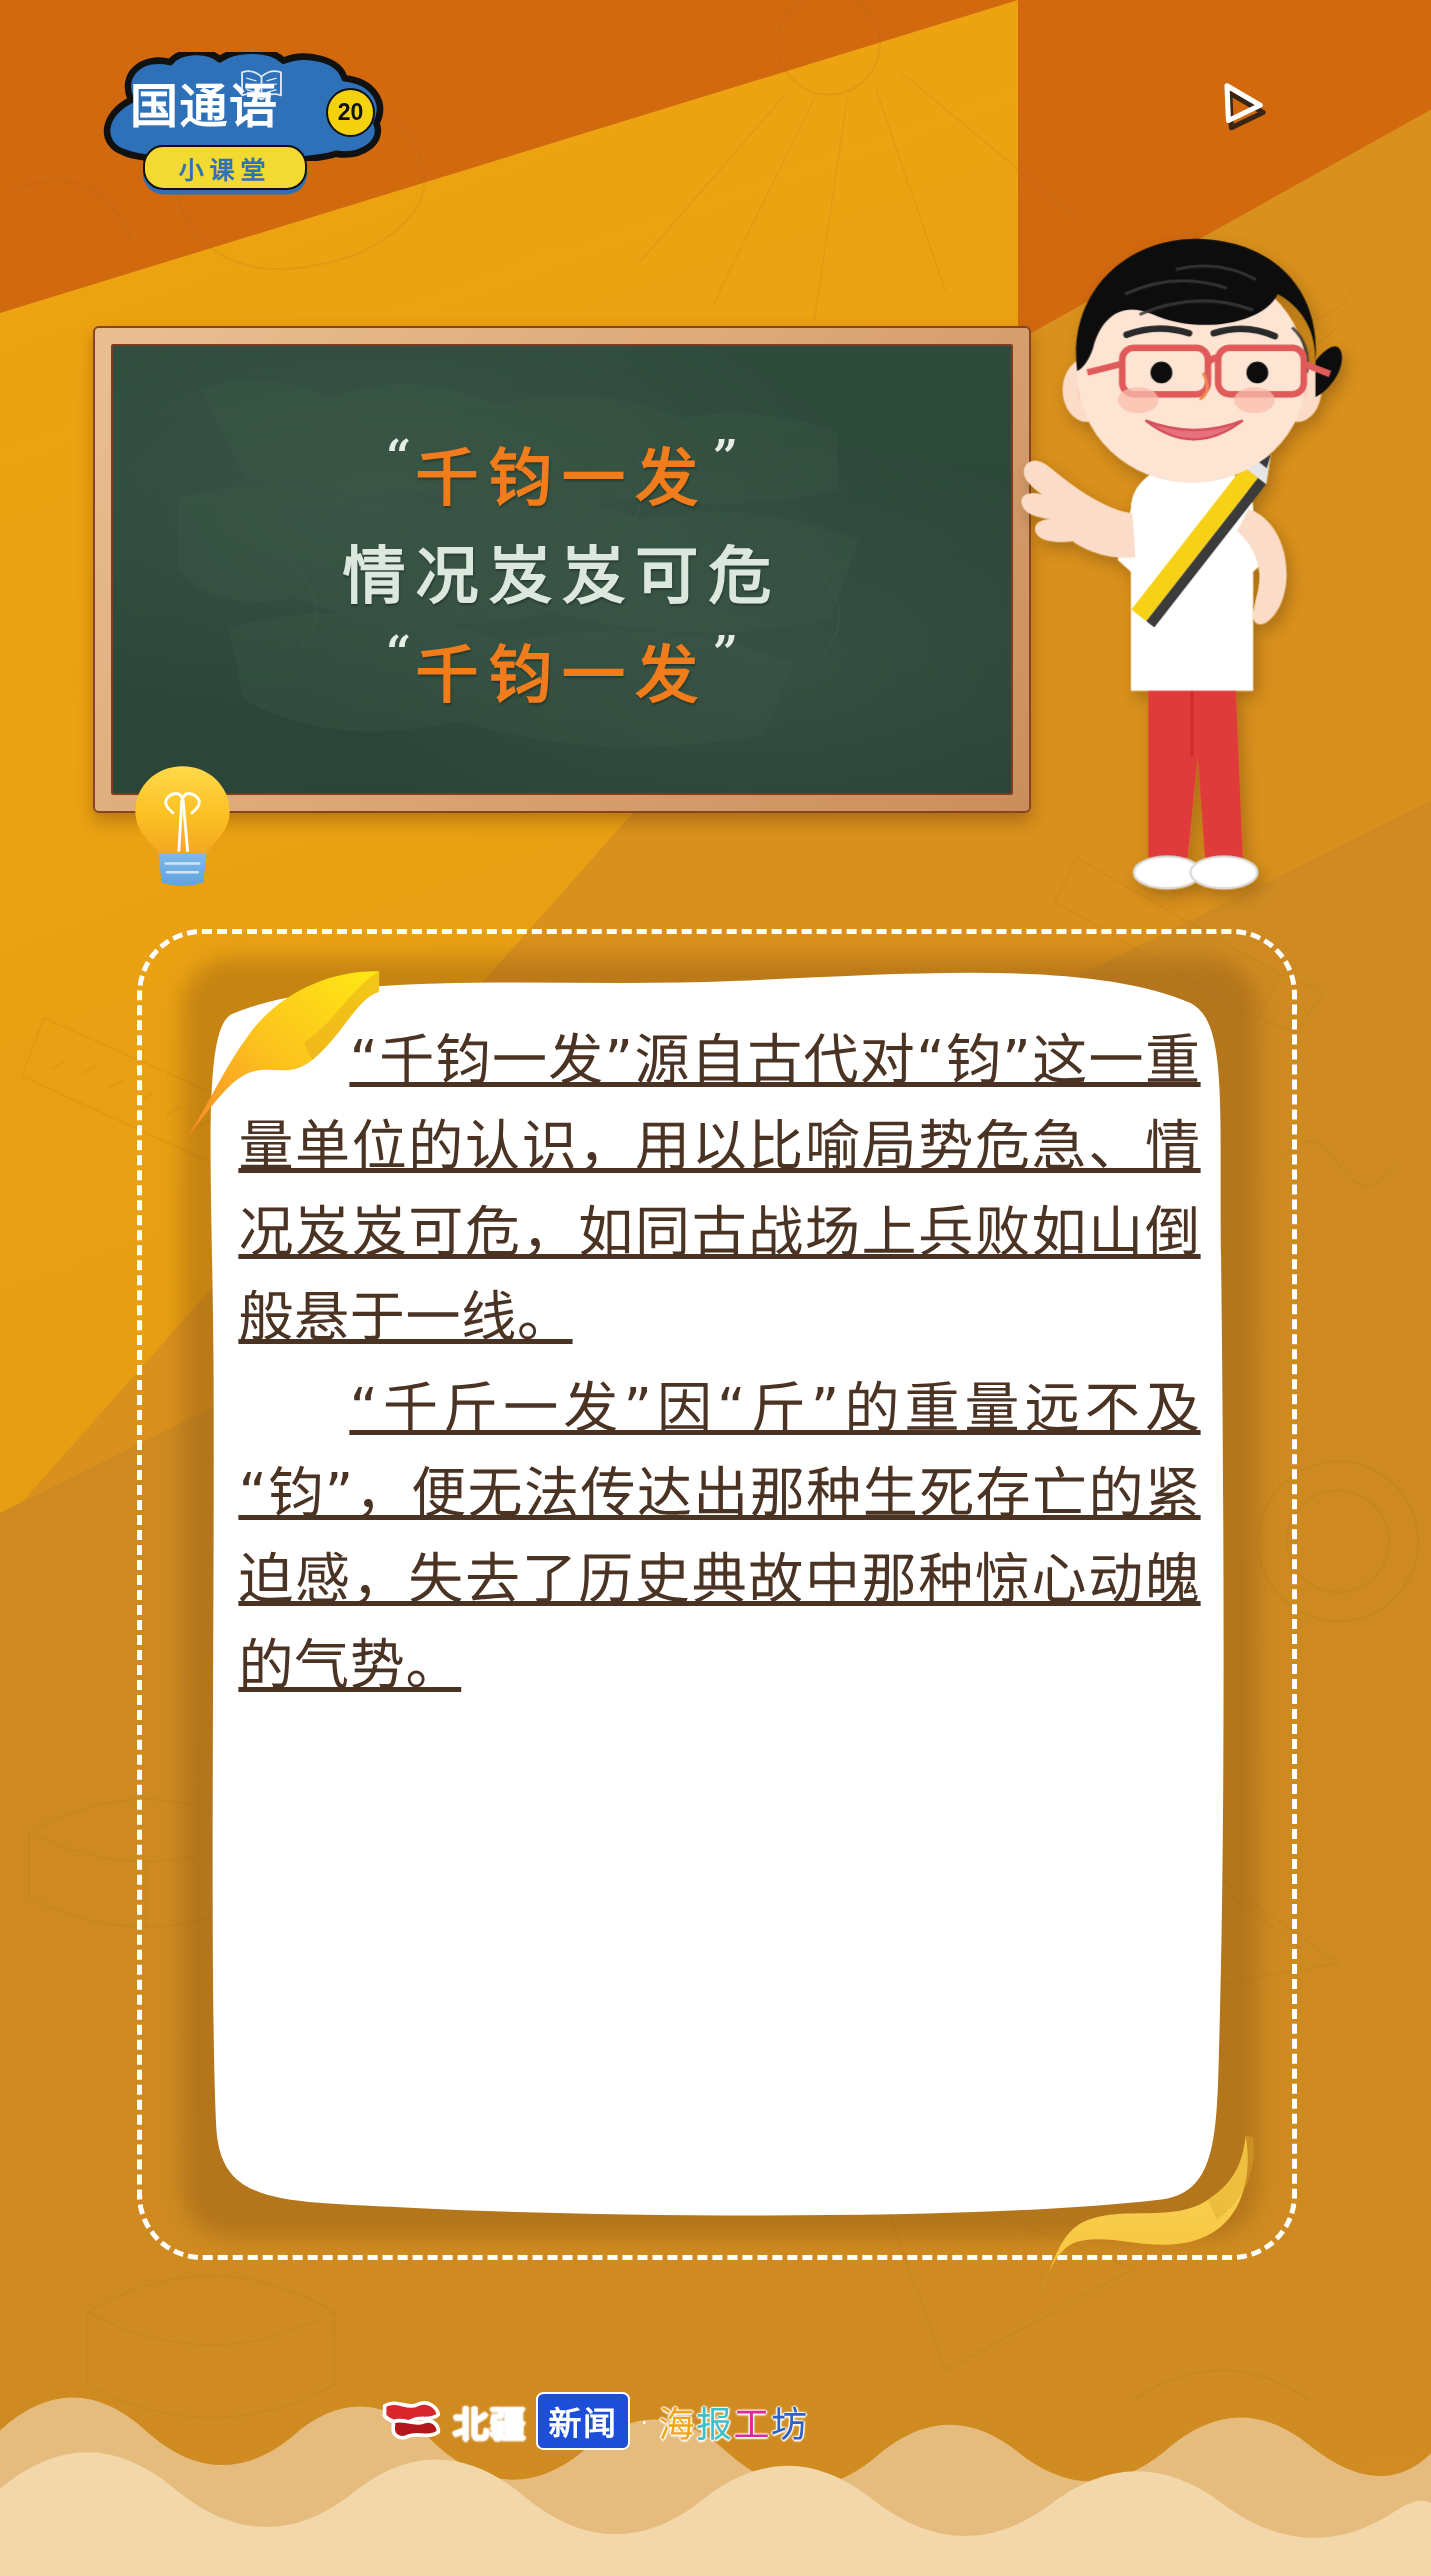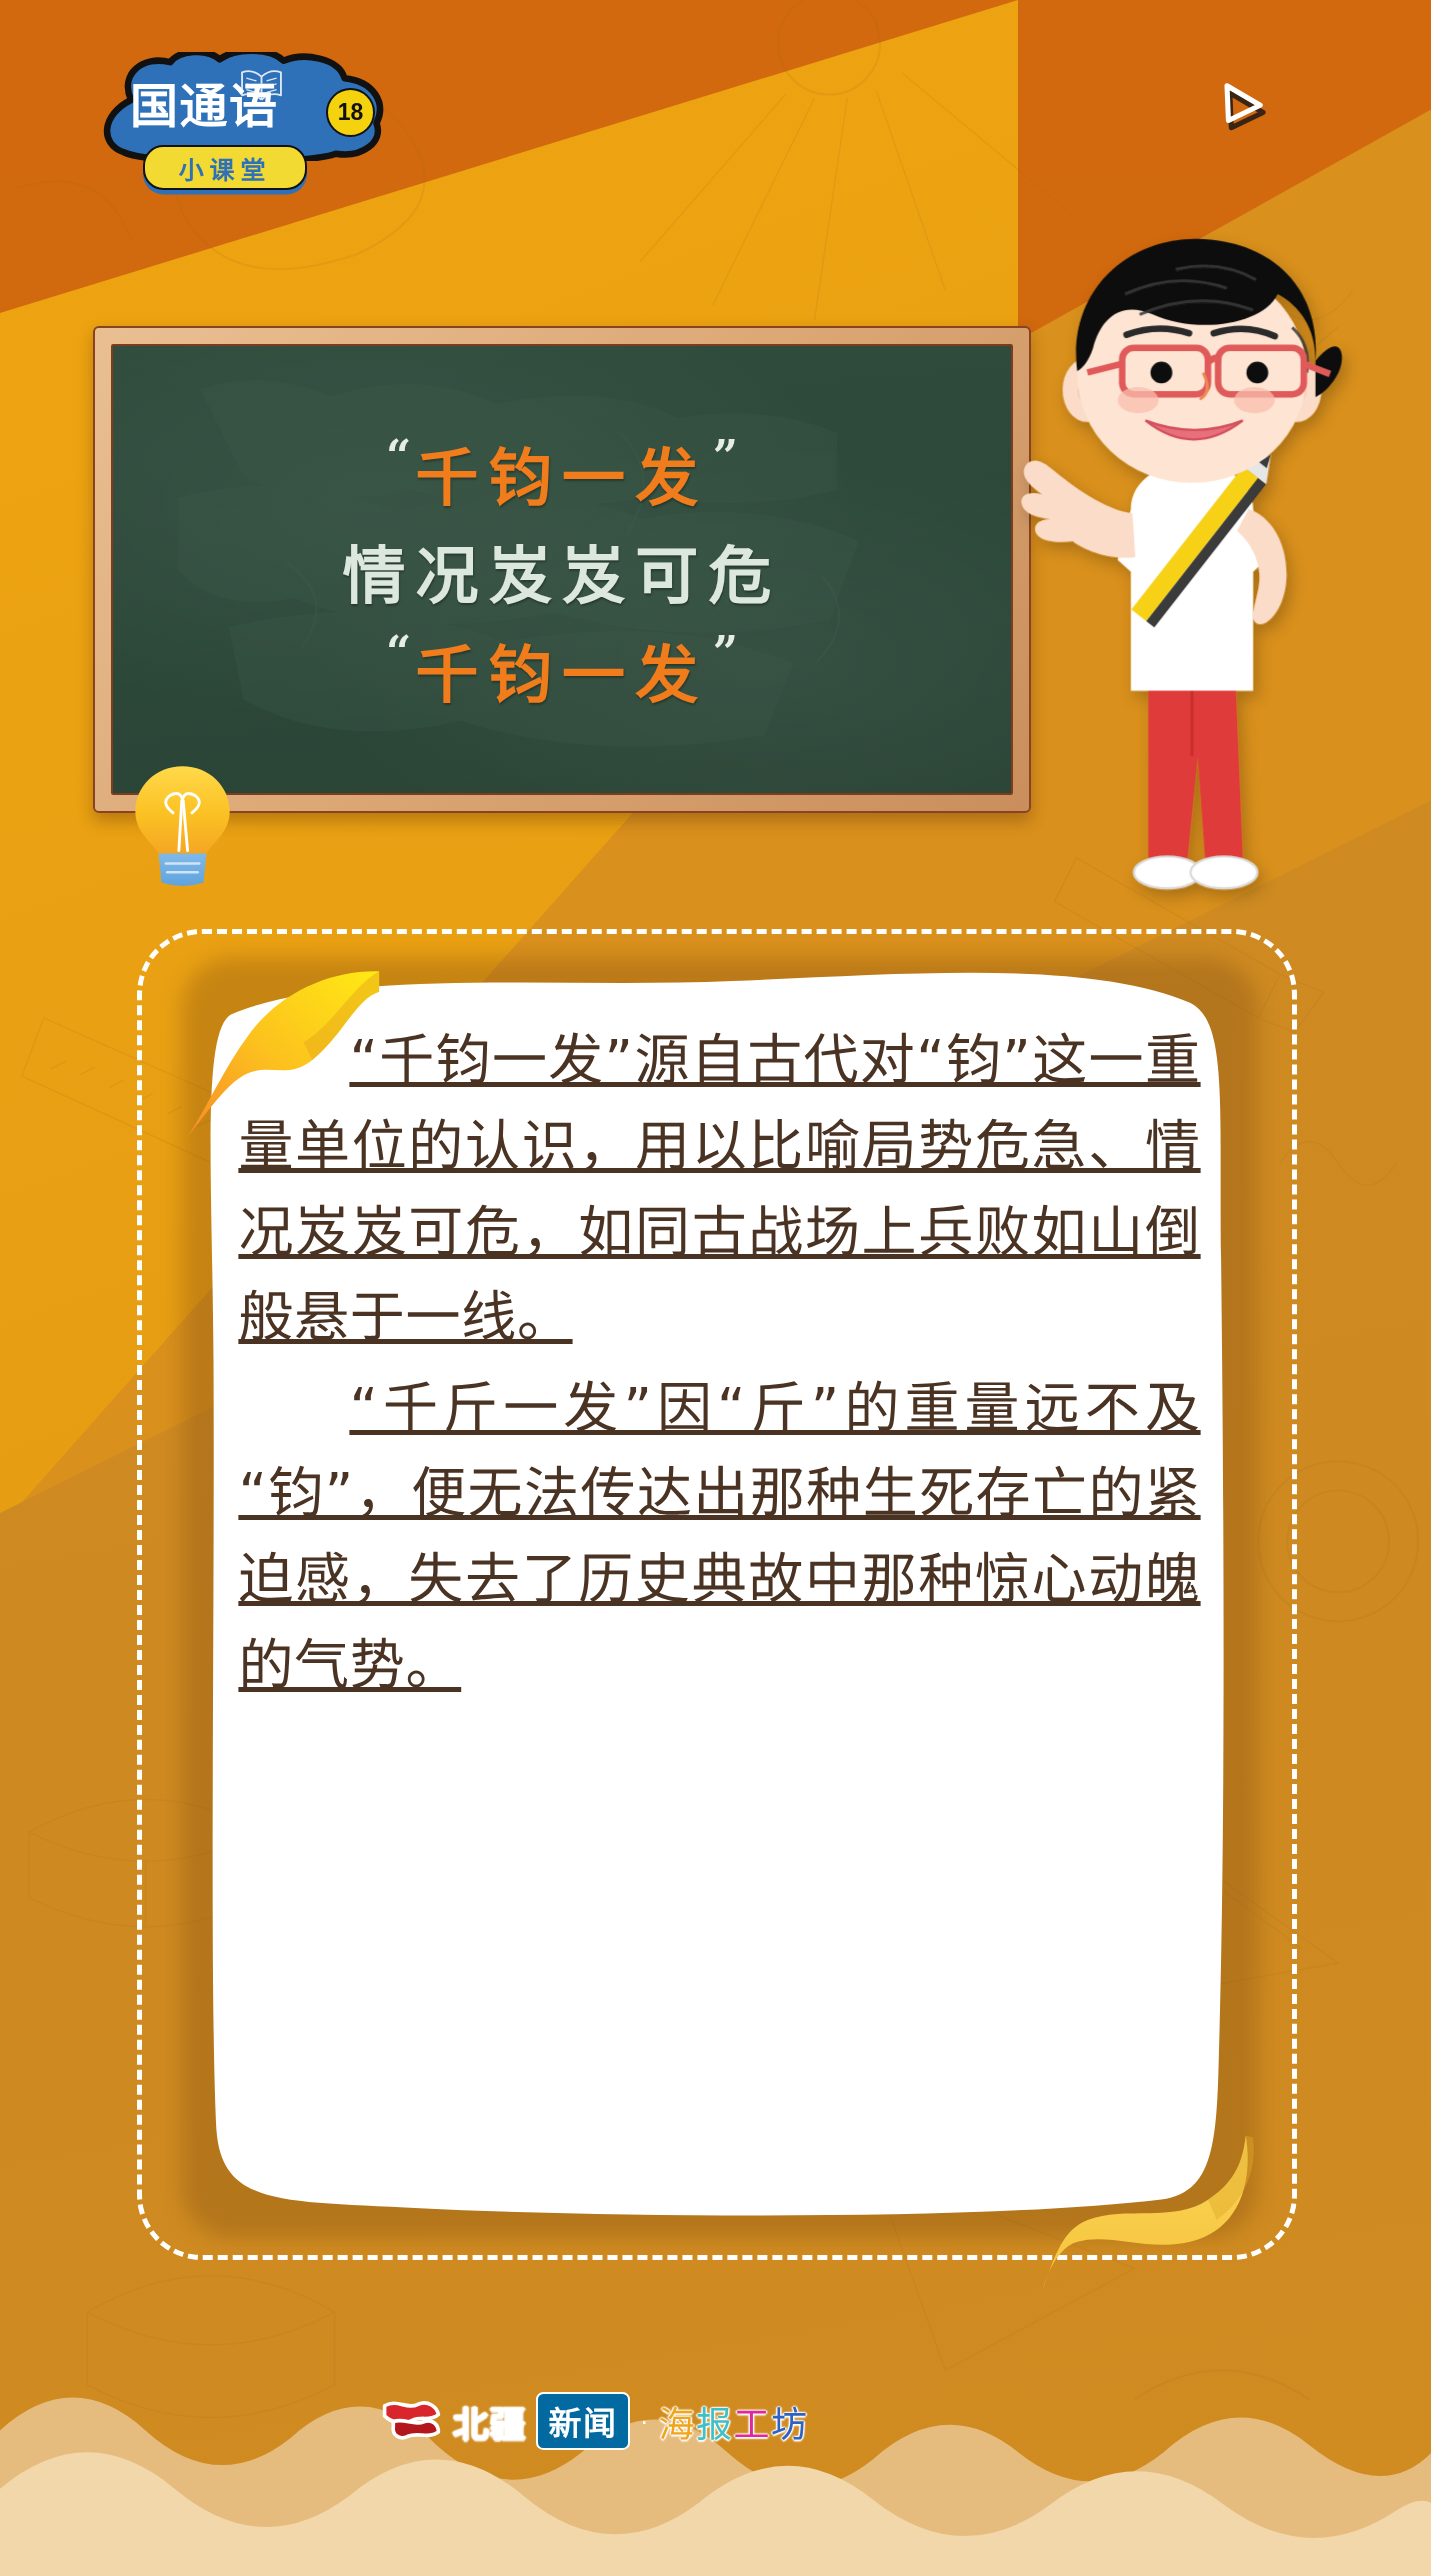--- a/index.html
+++ b/index.html
@@ -163,21 +163,21 @@
     display:flex;align-items:center;justify-content:center;gap:10.2px;
   }
   .fl-flag{width:63px;height:48px;}
   .fl-text{
     font-size:36px;font-weight:bold;color:#ffffff;letter-spacing:0.7px;
     font-family:"DejaVu Serif","Liberation Serif",serif;
     text-shadow:-1.5px 0 1.5px rgba(255,255,255,.9),1.5px 0 1.5px rgba(255,255,255,.9),
                 0 -1.5px 1.5px rgba(255,255,255,.9),0 1.5px 1.5px rgba(255,255,255,.9);
   }
   .fl-news{
-    background:#0369a1;color:#fff;font-size:33px;font-weight:bold;
+    background:#1d4ed8;color:#fff;font-size:33px;font-weight:bold;
     padding:2.9px 10.2px;border-radius:7.3px;letter-spacing:1.5px;
     font-family:"DejaVu Serif","Liberation Serif",serif;
     border:2.2px solid #fff;
   }
   .fl-dot{color:#fff;font-size:25px;line-height:1;}
   .fl-studio{font-size:36px;font-weight:normal;letter-spacing:1.5px;
     font-family:"DejaVu Serif","Liberation Serif",serif;}
   .fl-studio span{text-shadow:-1.5px 0 1.5px #fff,1.5px 0 1.5px #fff,0 -1.5px 1.5px #fff,0 1.5px 1.5px #fff;}
   .c1{color:#F0A51B;} .c2{color:#3FBFC7;} .c3{color:#E0289C;} .c4{color:#2E63C4;}
 </style>
@@ -268,21 +268,21 @@
         <g fill="none" stroke="#DCE7F4" stroke-width="2.6" stroke-linejoin="round">
           <path d="M31 12 C22 4 12 3 4 6 L4 38 C12 35 22 36 31 44"></path>
           <path d="M31 12 C40 4 50 3 58 6 L58 38 C50 35 40 36 31 44"></path>
           <path d="M31 12 L31 44"></path>
           <path d="M10 14 L24 18 M10 22 L24 26 M10 30 L24 34" stroke-width="1.8"></path>
           <path d="M38 18 L52 14 M38 26 L52 22 M38 34 L52 30" stroke-width="1.8"></path>
         </g>
       </svg>
     </div>
     <div class="logo-title">国通语</div>
-    <div class="logo-badge">18</div>
+    <div class="logo-badge">20</div>
     <div class="logo-sub">小课堂</div>
   </div>
 
   <div class="play-tri">
     <svg width="51" height="52" viewBox="0 0 70 72" xmlns="http://www.w3.org/2000/svg">
       <path d="M12 18 L58 45 L14 66 Z" fill="none" stroke="#3A2414" stroke-width="7" stroke-linejoin="round"></path>
       <path d="M8 8 L54 35 L10 56 Z" fill="none" stroke="#FFFFFF" stroke-width="7" stroke-linejoin="round"></path>
     </svg>
   </div>
 

